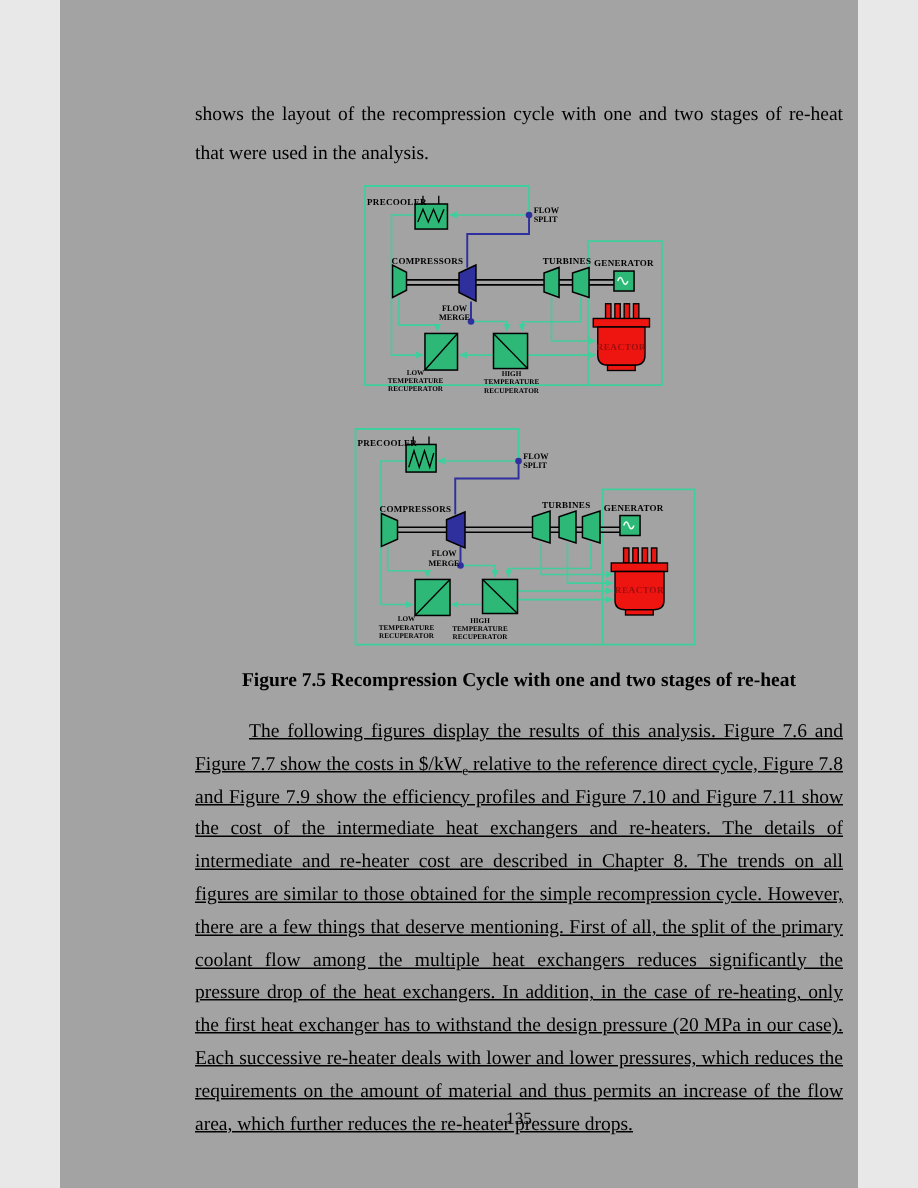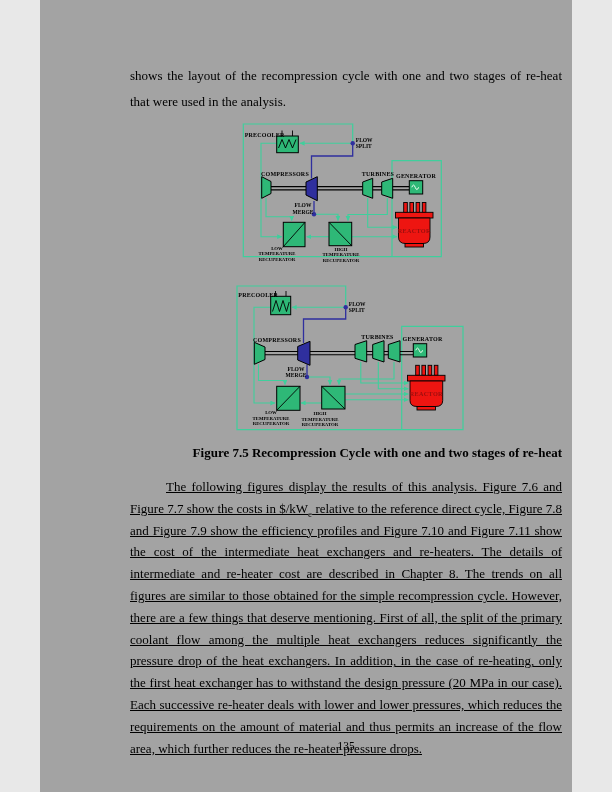--- a/index.html
+++ b/index.html
@@ -7,21 +7,21 @@
     position:relative; width:532px; height:792px; margin:0 auto;
     background:#a3a3a3; overflow:hidden;
     font-family:"Liberation Serif", serif; color:#000;
   }
   .para-top {
     position:absolute; left:90px; top:63px; width:432px;
     font-size:13px; line-height:26px; text-align:justify;
   }
   .caption {
     position:absolute; left:90px; top:445px; width:432px;
-    font-size:13px; font-weight:bold; text-align:right;
+    font-size:13px; font-weight:bold; text-align:center;
   }
   .para-main {
     position:absolute; left:90px; top:476px; width:432px;
     font-size:13px; line-height:21.8px; text-align:justify; text-indent:36px;text-decoration:underline;
   }
   .para-main sub { font-size:9px; line-height:0; }
   .pageno {
     position:absolute; left:0; top:740px; width:612px;
     font-size:11.5px; text-align:center;
   }

